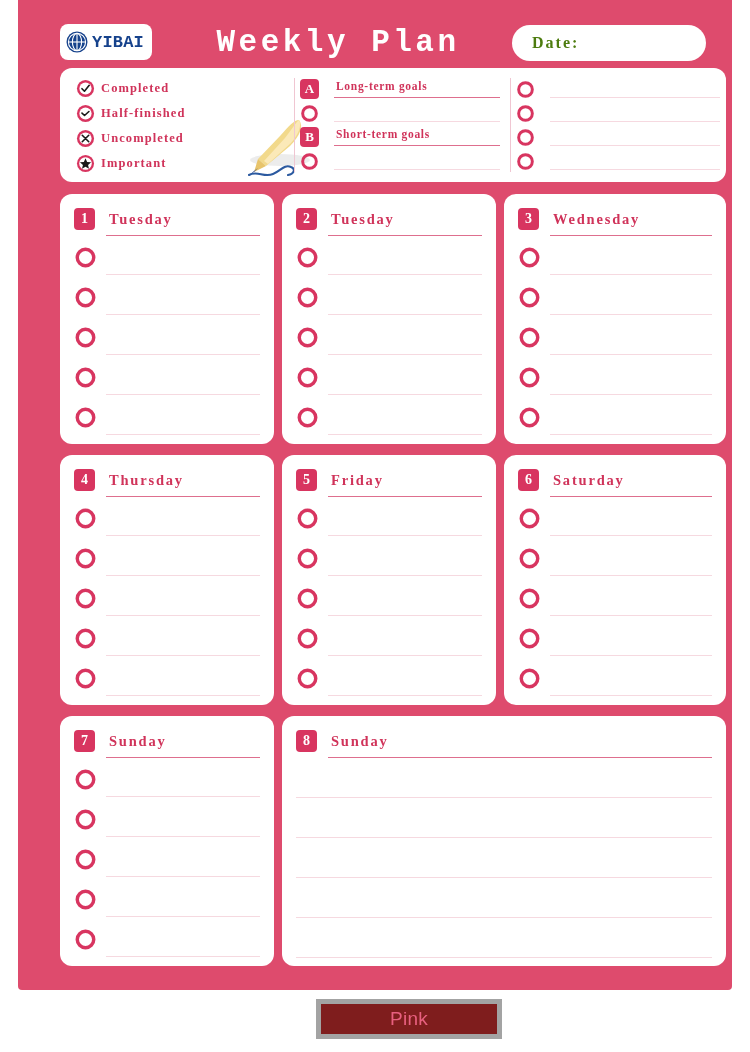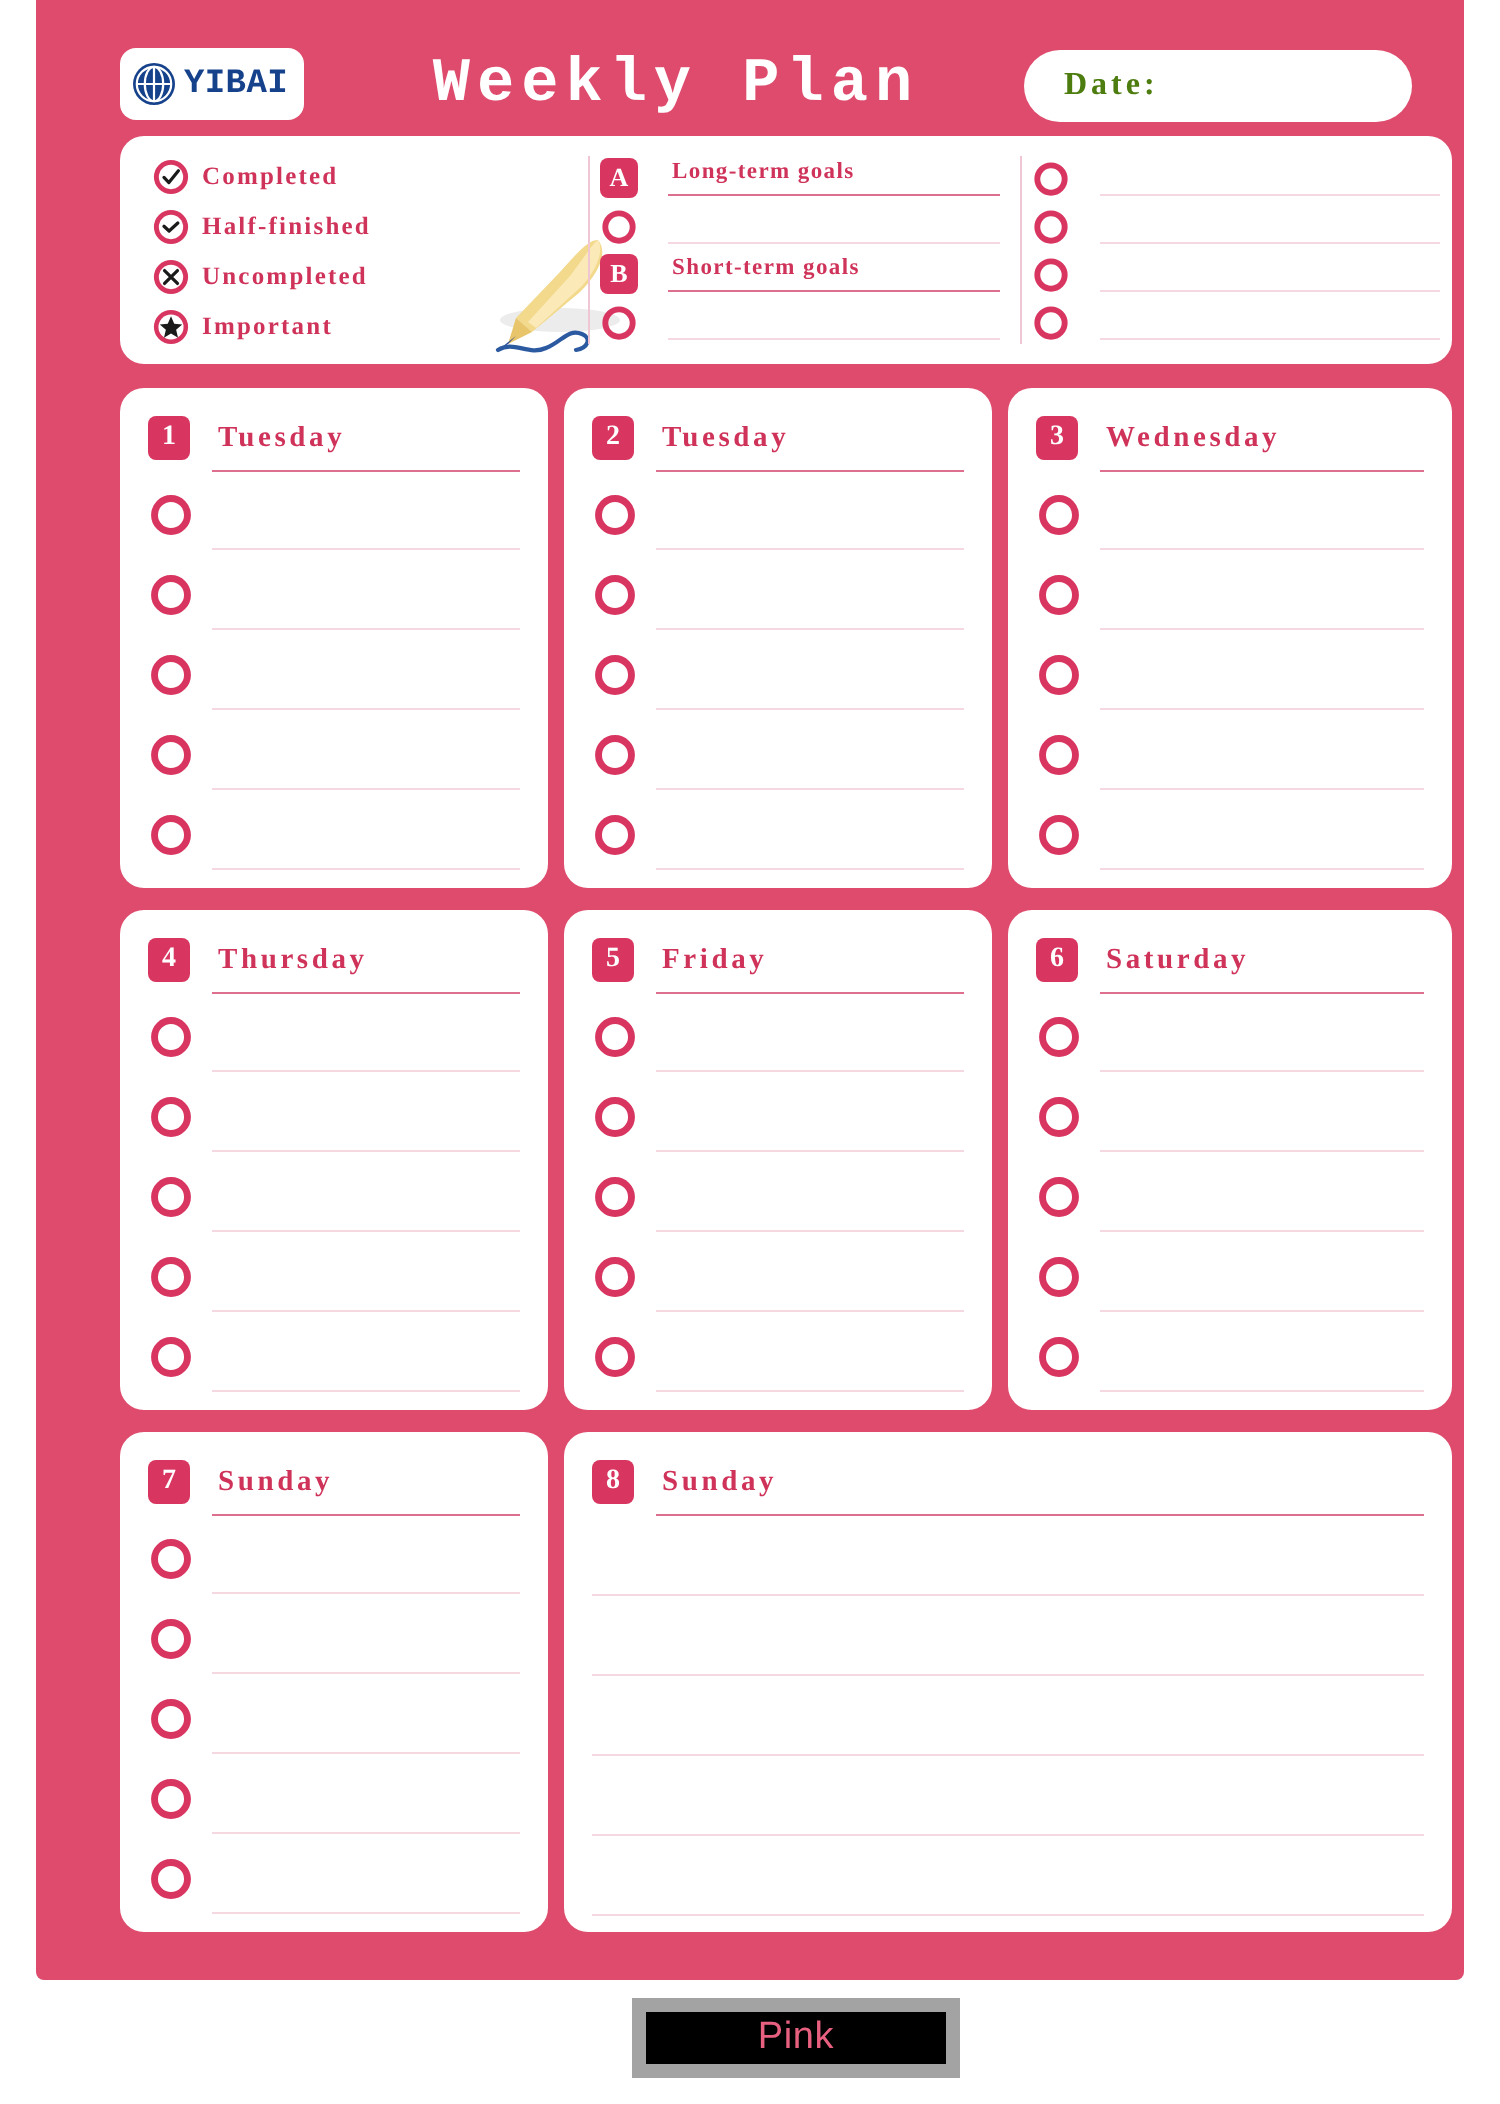--- a/index.html
+++ b/index.html
@@ -338,24 +338,24 @@
     bottom: 4px;
     height: 1px;
     background: #F6D9E0;
   }
 
   
   .swatch {
     position: absolute;
     left: 316px;
     top: 999px;
-    width: 164px;
+    width: 186px;
     height: 40px;
-    background: #000000;
-    border: 7px solid #a3a3a3;
+    background: #7f1d1d;
+    border: 5px solid #a3a3a3;
     display: flex;
     align-items: center;
     justify-content: center;
   }
   .swatch-label {
     color: #E8607F;
     font-family: "Liberation Sans", sans-serif;
     font-size: 19px;
     font-weight: 400;
     letter-spacing: 0.3px;

